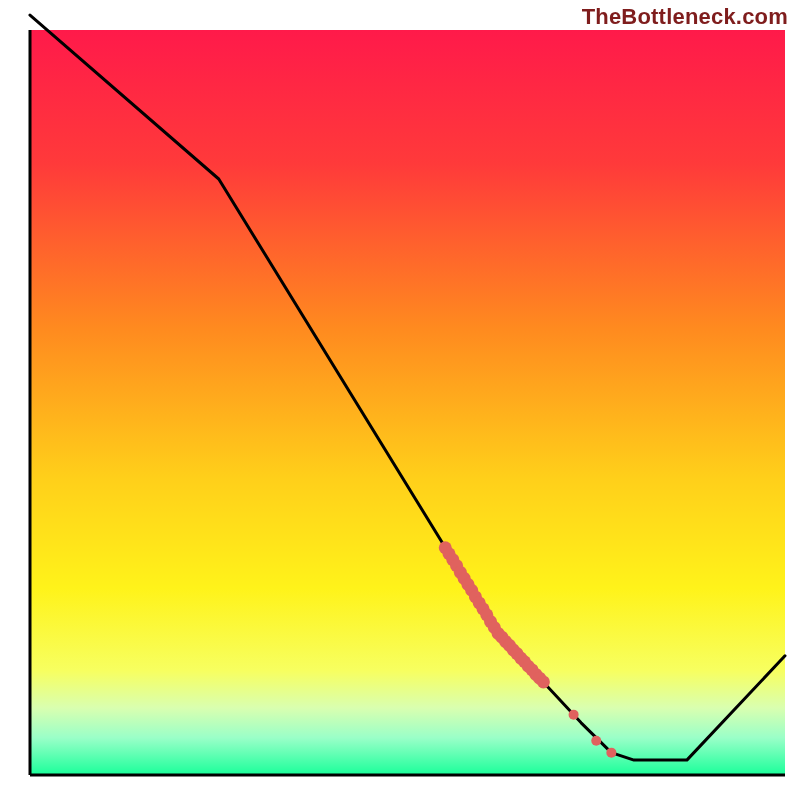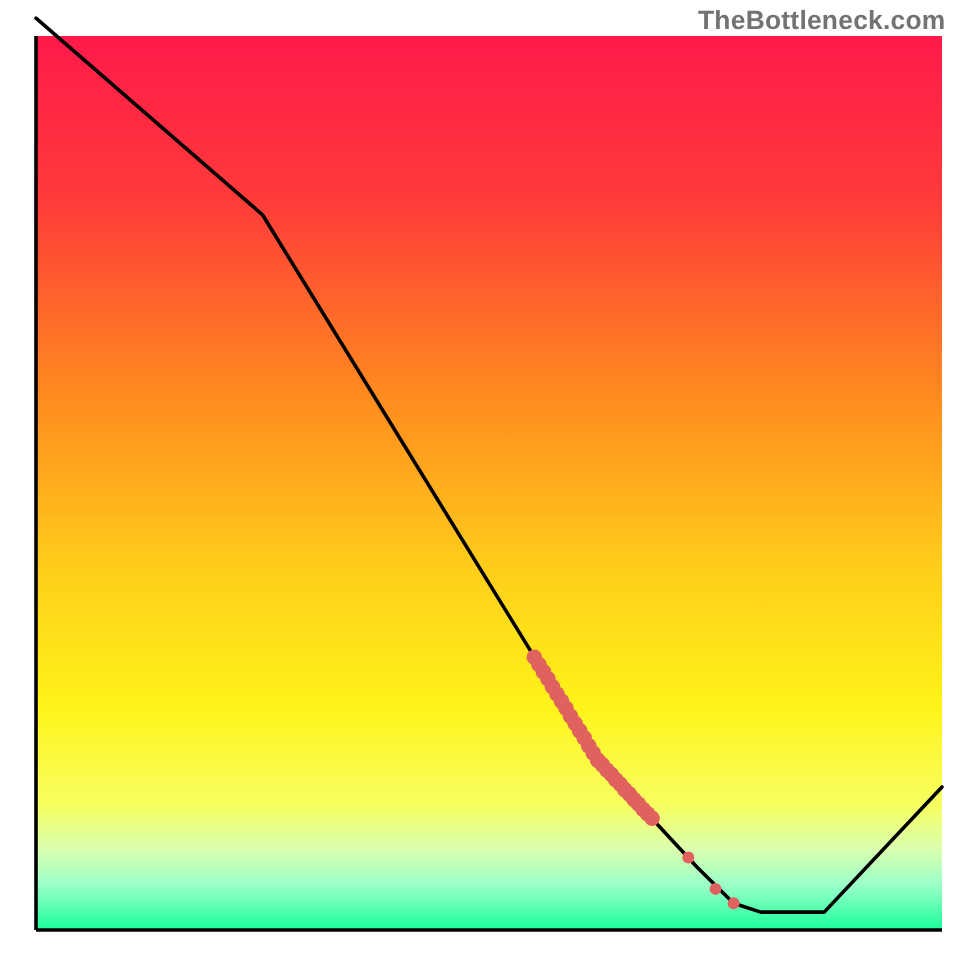--- a/index.html
+++ b/index.html
@@ -15,21 +15,21 @@
     position: relative;
     width: 800px;
     height: 800px;
   }
   .watermark {
     position: absolute;
     top: 4px;
     right: 12px;
     font-size: 22px;
     font-weight: bold;
-    color: #737373;
+    color: #7f1d1d;
     z-index: 10;
     letter-spacing: 0.2px;
   }
   svg {
     display: block;
   }
 </style>
 </head>
 <body>
 

